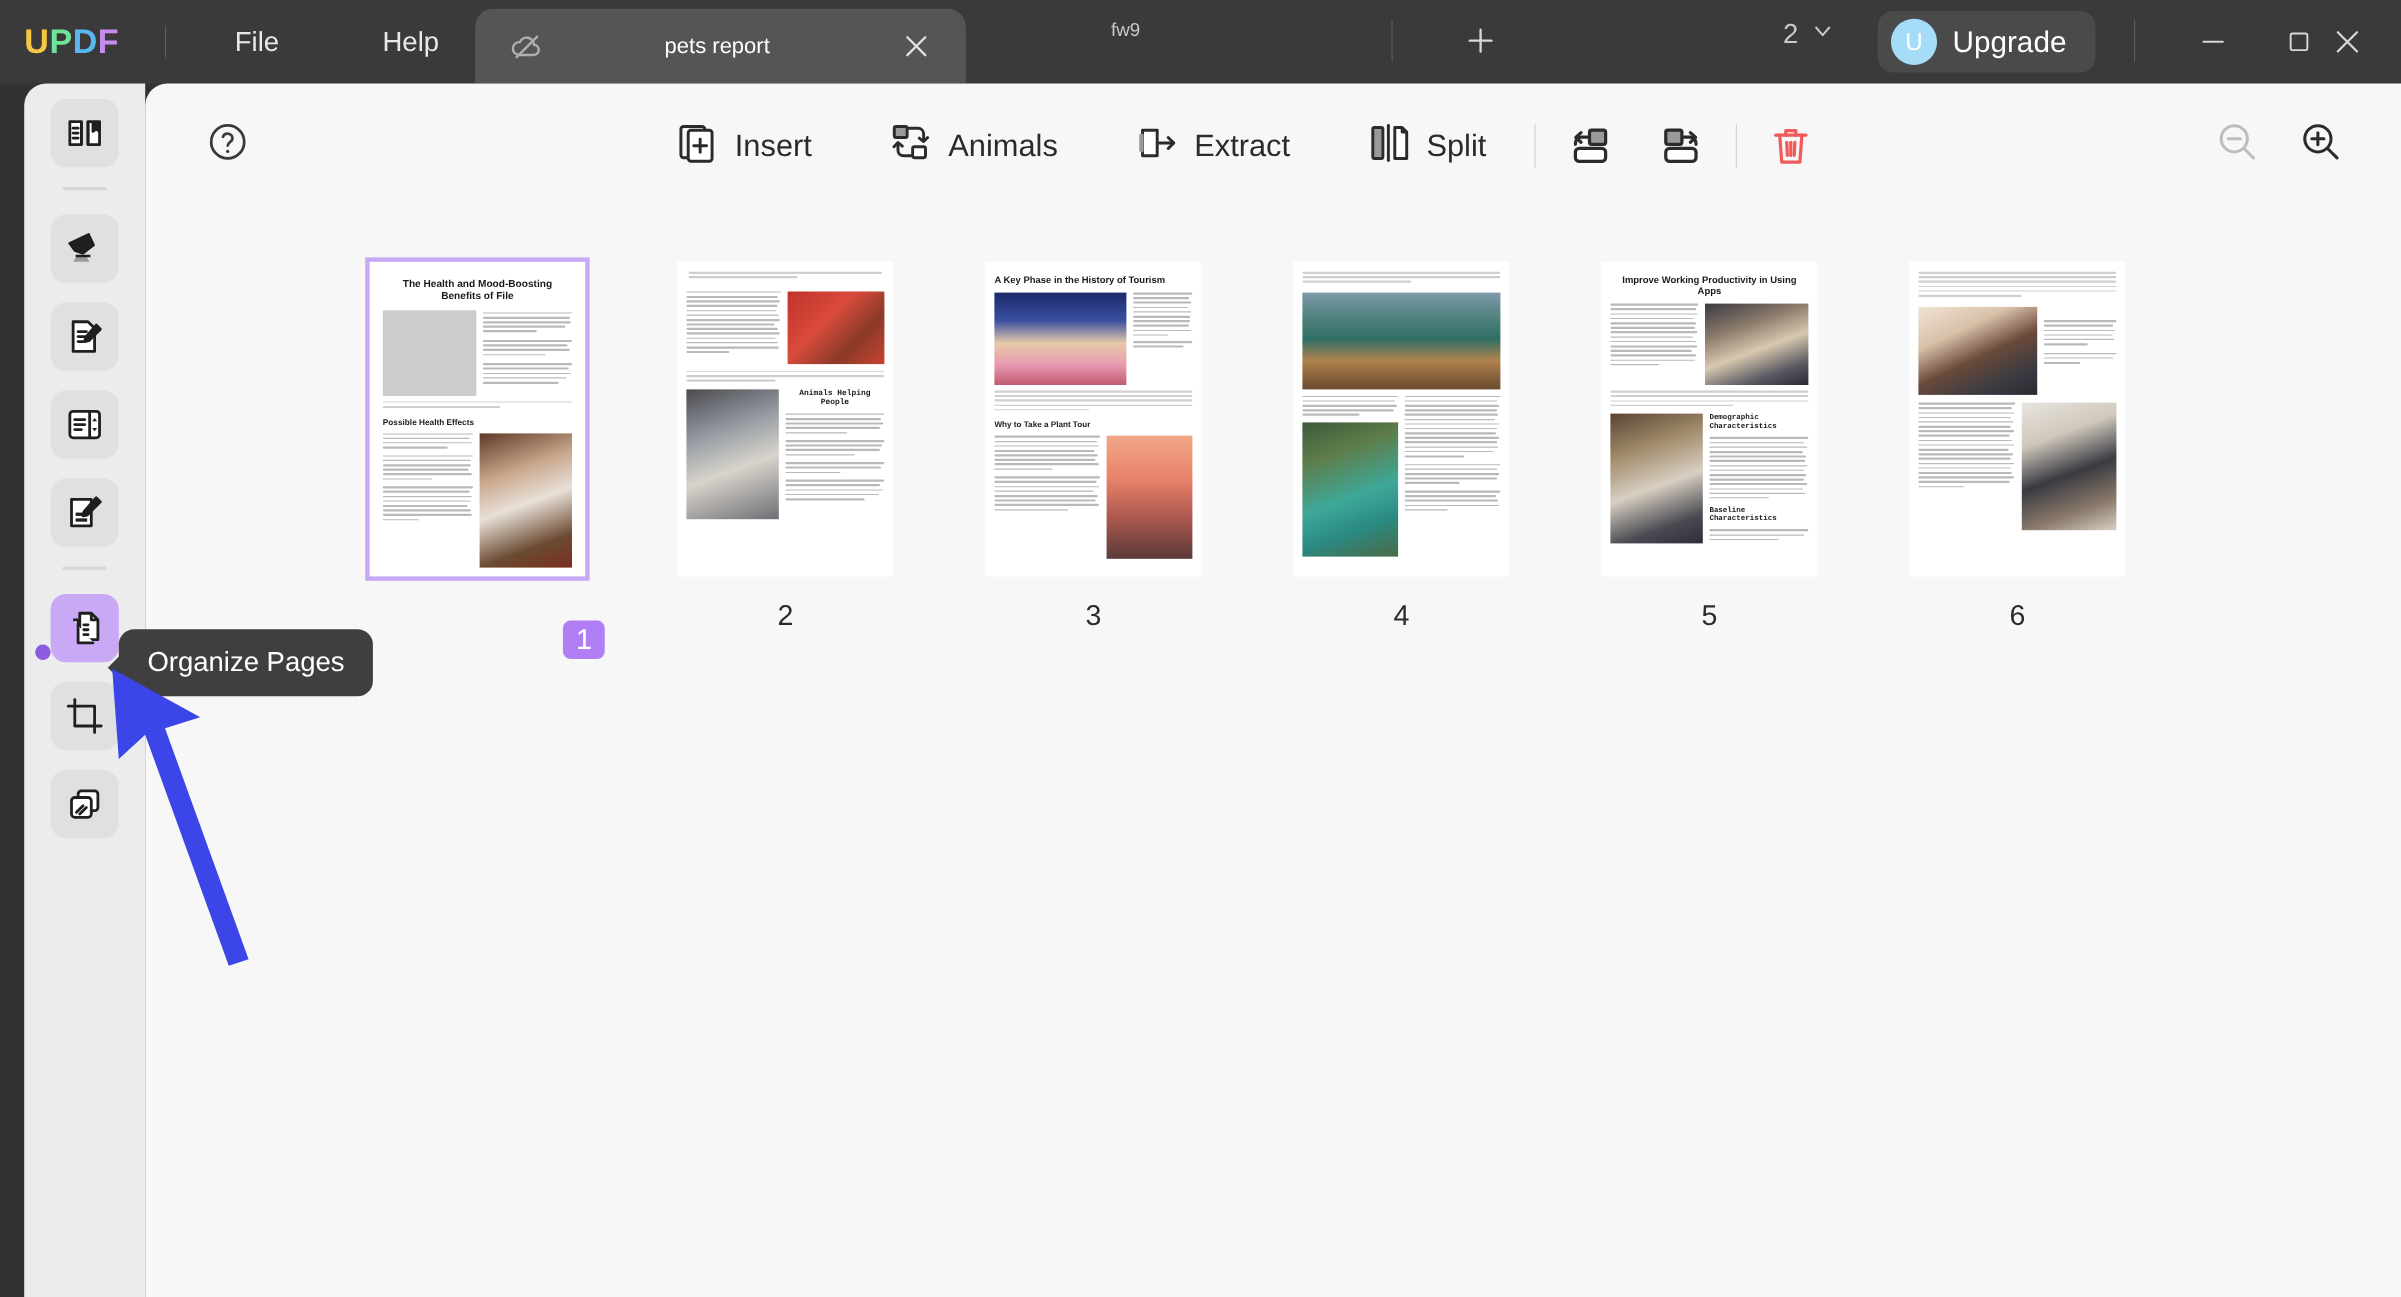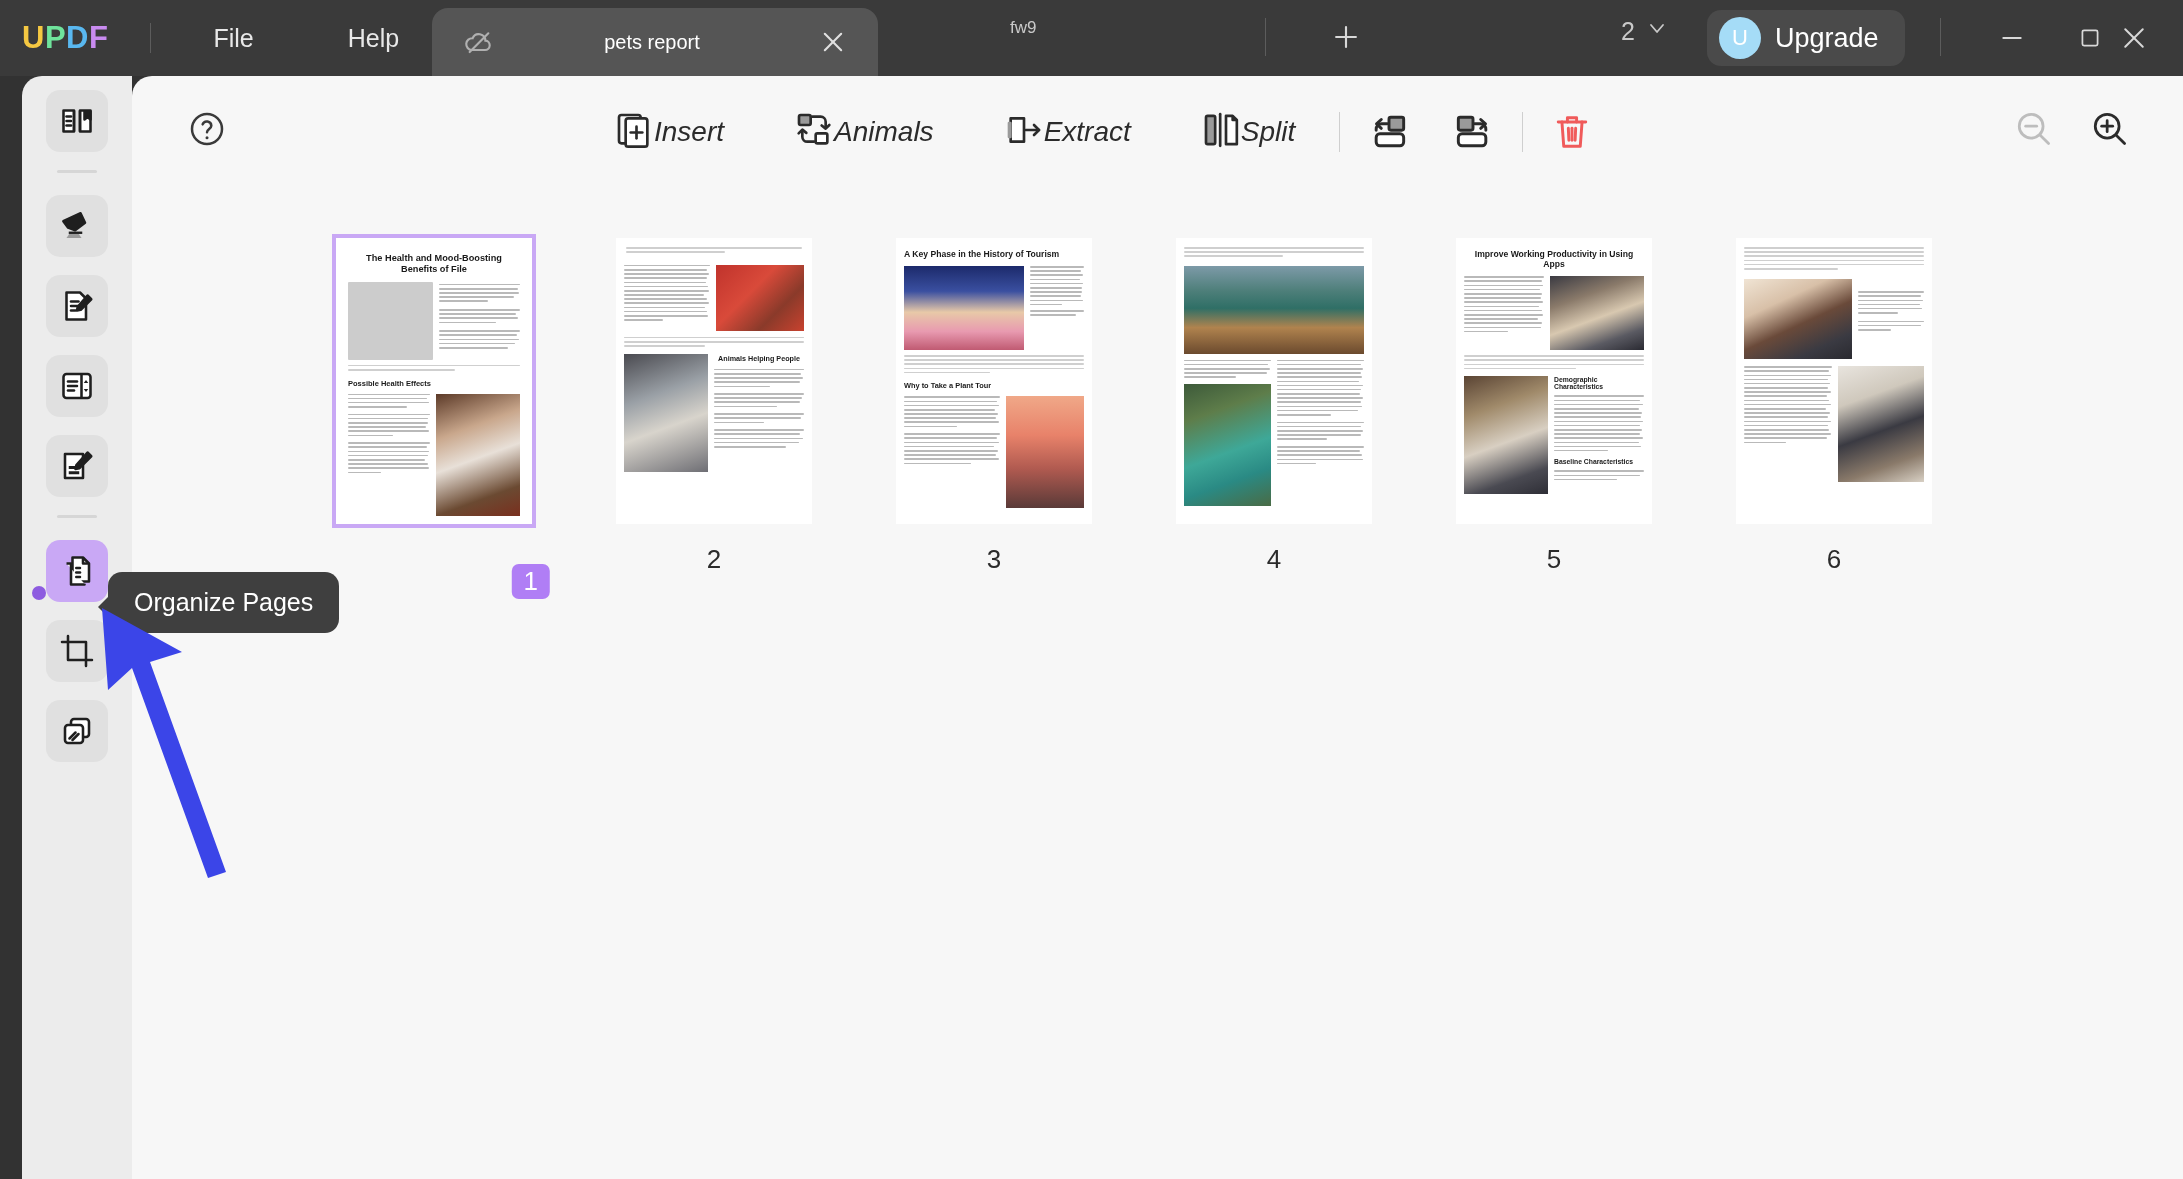--- a/index.html
+++ b/index.html
@@ -149,24 +149,23 @@
   }
   .help-btn {
     position: absolute; left: 55px; top: 33px;
     width: 40px; height: 40px; cursor: pointer;
   }
   .tools {
     position: absolute; left: 460px; top: 24px;
     display: flex; align-items: center; gap: 0;
   }
   .tool {
-    display: flex; align-items: center; gap: 0;
+    display: flex; align-items: center; gap: 14px;
     padding: 10px 22px; border-radius: 10px;
     cursor: pointer;
-    font-style: italic;
   }
   .tool-label { font-size: 28px; color: #2b2b2b; }
   .tool-sep {
     width: 1px; height: 40px; background: #cfcfcf;
     margin: 0 22px;
   }
   .icon-btn {
     width: 54px; height: 54px;
     display: flex; align-items: center; justify-content: center;
     border-radius: 8px; cursor: pointer;
@@ -214,21 +213,21 @@
     position: relative; left: 50%; transform: translateX(-50%);
   }
 
   
   .mt { font-weight: bold; text-align: center; line-height: 1.18; color: #1a1a1a; }
   .mh { font-weight: bold; color: #1a1a1a; }
   .mline { background: #b9b9b9; height: 1.6px; border-radius: 1px; margin-bottom: 2.6px; }
   .mline.sh { background: #cfcfcf; }
   .mimg { background: #cccccc; background-size: cover; border-radius: 1px; }
   .mrow { display: flex; gap: 6px; }
-  .mcol { flex: 1; }
+  .mcol { flex: 1; font-family: Liberation Mono, monospace; }
 
   
   .tooltip {
     position: absolute;
     left: 108px; top: 572px;
     background: #3f3f3f; color: #ffffff;
     font-size: 25px;
     padding: 16px 26px;
     border-radius: 14px;
     white-space: nowrap;

